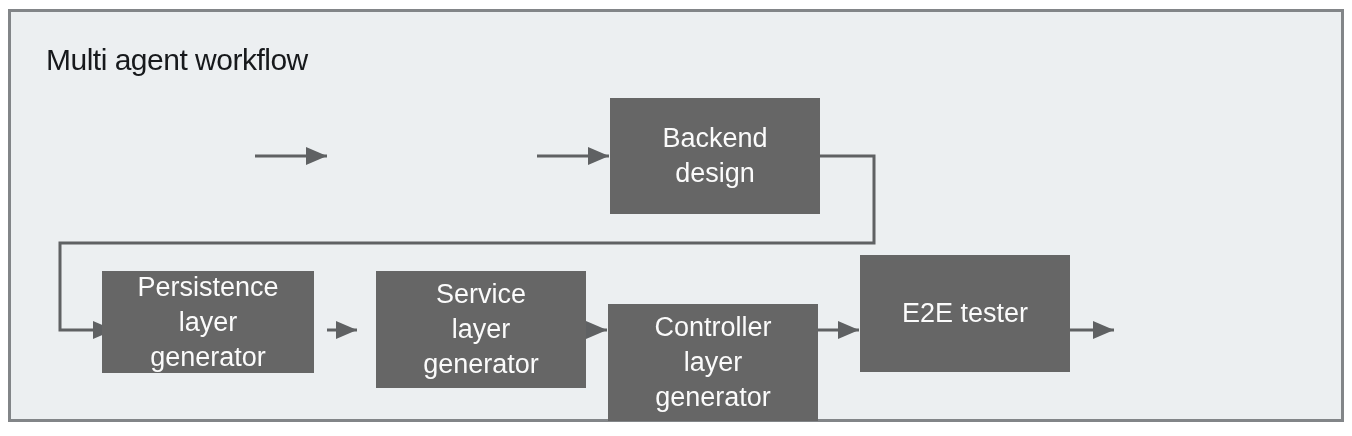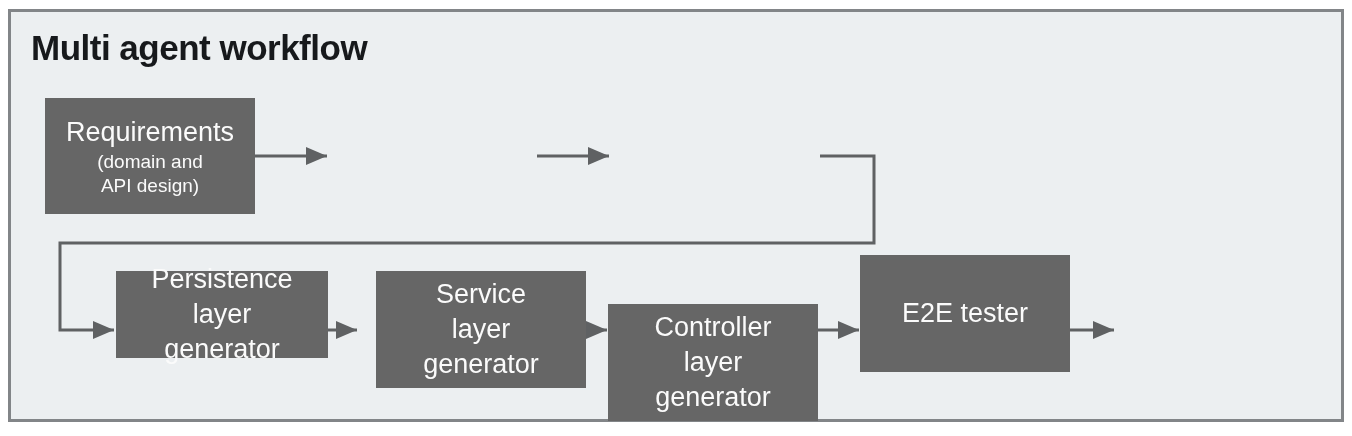--- a/index.html
+++ b/index.html
@@ -22,23 +22,23 @@
     width: 1336px;
     height: 413px;
     box-sizing: border-box;
     background: var(--background, #eceff1);
     border: 3px solid var(--frame-border, #828588);
   }
   .diagram-title {
     position: absolute;
     left: 30px;
     top: 27px;
-    margin: 1px;
-    font-size: 35px;
-    font-weight: bold;
+    margin: 16px;
+    font-size: 30px;
+    font-weight: normal;
     letter-spacing: -0.5px;
     color: var(--title-text, #17191c);
   }
   .connectors {
     position: absolute;
     left: 0;
     top: 0;
     pointer-events: none;
   }
   .node {
@@ -78,29 +78,28 @@
     </defs>
     <path d="M255,156 L327,156" fill="none" stroke="#5f6163" stroke-width="3" marker-end="url(#arrow)"></path>
     <path d="M537,156 L609,156" fill="none" stroke="#5f6163" stroke-width="3" marker-end="url(#arrow)"></path>
     <path d="M820,156 L874,156 L874,243 L60,243 L60,330 L114,330" fill="none" stroke="#5f6163" stroke-width="3" marker-end="url(#arrow)"></path>
     <path d="M327,330 L357,330" fill="none" stroke="#5f6163" stroke-width="3" marker-end="url(#arrow)"></path>
     <path d="M568,330 L607,330" fill="none" stroke="#5f6163" stroke-width="3" marker-end="url(#arrow)"></path>
     <path d="M818,330 L859,330" fill="none" stroke="#5f6163" stroke-width="3" marker-end="url(#arrow)"></path>
     <path d="M1070,330 L1114,330" fill="none" stroke="#5f6163" stroke-width="3" marker-end="url(#arrow)"></path>
   </svg>
 
-  <div class="node" style="left:45px; top:98px; width:210px; height:116px;">
-    <div class="label">Requirements</div>
-    <div class="sublabel">(domain and
-API design)</div>
+
+
+  <div class="node" style="left:610px; top:98px; width:210px; height:116px;">
+    <div class="label">Backend
+design</div>
   </div>
 
-
-
-  <div class="node" style="left:116px; top:271px; width:212px; height:87px;">
+  <div class="node" style="left:102px; top:271px; width:212px; height:102px;">
     <div class="label">Persistence
 layer
 generator</div>
   </div>
 
   <div class="node" style="left:376px; top:271px; width:210px; height:117px;">
     <div class="label">Service
 layer
 generator</div>
   </div>

